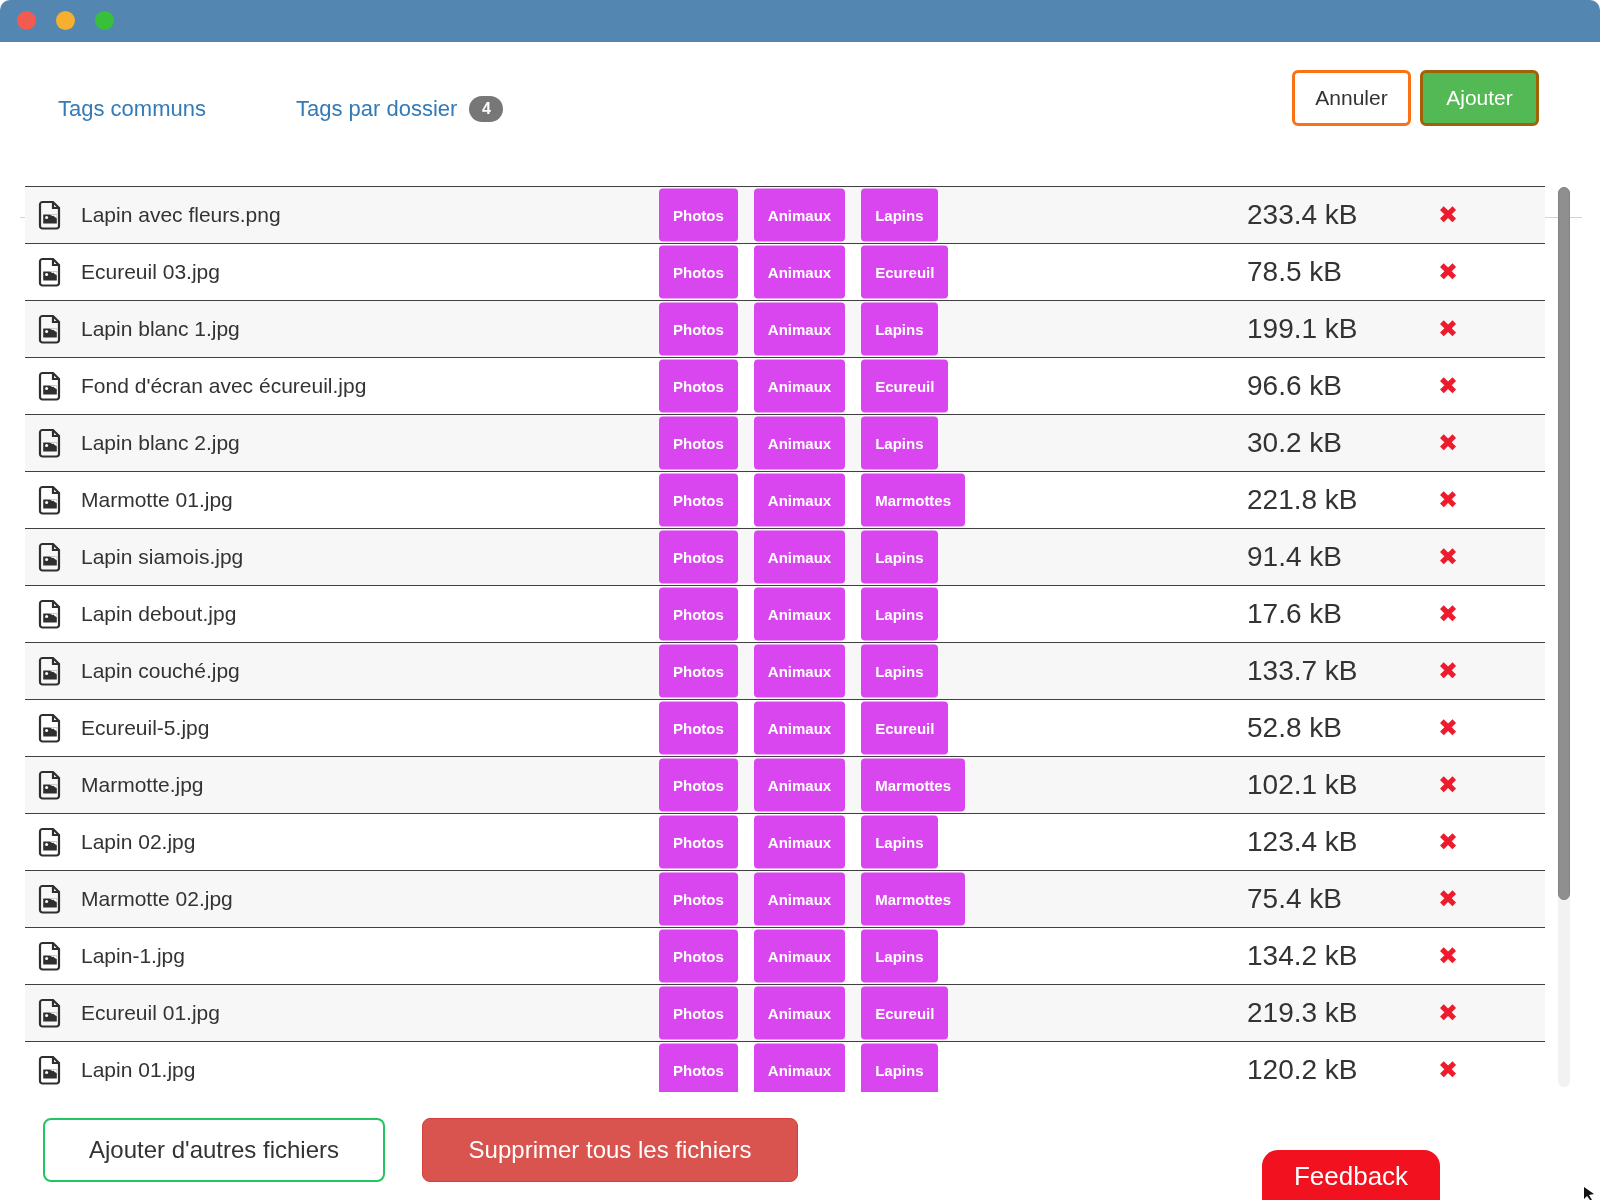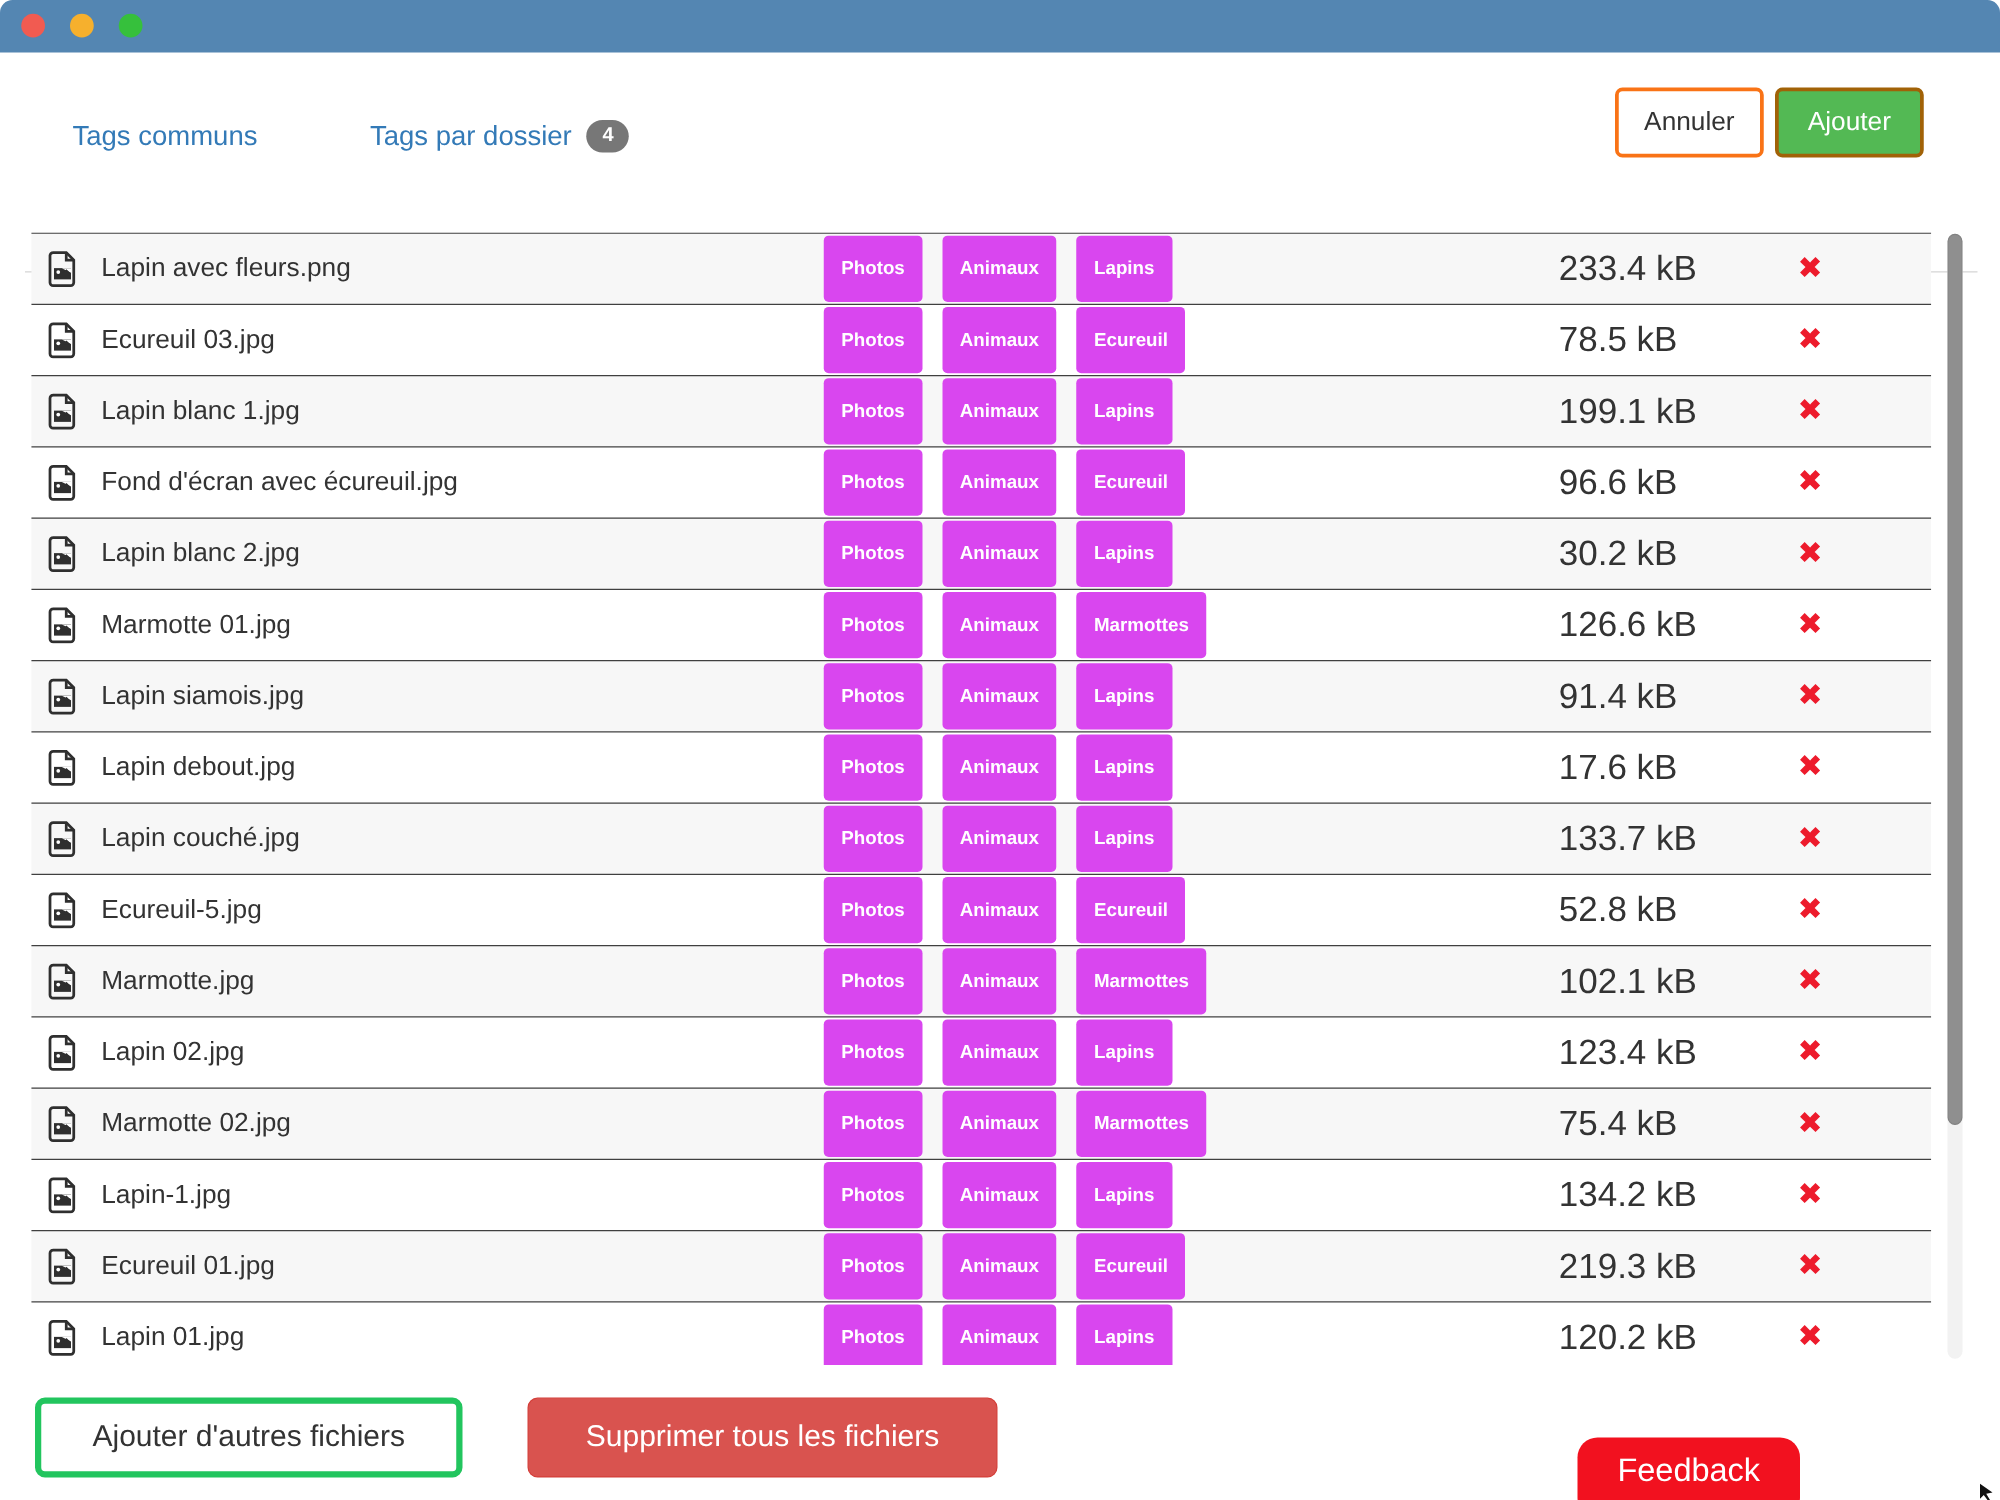--- a/index.html
+++ b/index.html
@@ -96,21 +96,21 @@
     position:absolute; left:1558px; top:187px; width:12px; height:713px;
     background:#8f8f8f; border:1px solid #828282; border-radius:6px;
   }
 
   
   .foot-btn {
     position:absolute; top:1118px; height:64px; border-radius:8px;
     font-size:24px; display:flex; align-items:center; justify-content:center;
     cursor:pointer;
   }
-  .foot-add { left:28px; width:342px; background:#fff; border:5px solid #22c55e; color:#333; }
+  .foot-add { left:43px; width:342px; background:#fff; border:2px solid #22c55e; color:#333; }
   .foot-del { left:378px; width:376px; background:#d9534f; border:1px solid #d43f3a; color:#fff;margin-left:44px; }
 
   .feedback {
     position:absolute; top:1150px; left:1262px; width:178px; height:64px;
     background:#f2111f; color:#fff; border-radius:16px;
     font-size:26px; display:flex; align-items:flex-start; justify-content:center;
     padding-top:11px; cursor:pointer;
   }
 
   .cursor { position:absolute; left:1583px; top:1186px; }
@@ -254,21 +254,21 @@
         <polygon points="12.5,14.5 19.8,14.5 19.8,18.2" fill="#ffffff"></polygon>
         <polygon points="13.2,18.4 16.2,15.4 19.2,18.4" fill="#2f2f2f"></polygon>
       </svg>
     </span>
     <span class="fname">Marmotte 01.jpg</span>
     <span class="tags">
         <span class="tag">Photos</span>
         <span class="tag">Animaux</span>
         <span class="tag">Marmottes</span>
       </span>
-    <span class="fsize">126.6 kB</span>
+    <span class="fsize">221.8 kB</span>
     <span class="del">✖</span>
   </div>
     <div class="row">
     <span class="ficon">
       <svg width="26" height="30" viewBox="0 0 26 30">
         <path d="M5 2 h11 l6 6 v18 a2.5 2.5 0 0 1 -2.5 2.5 h-14 a2.5 2.5 0 0 1 -2.5 -2.5 v-21.5 a2.5 2.5 0 0 1 2.5 -2.5 z" fill="none" stroke="#2f2f2f" stroke-width="2.2"></path>
         <path d="M16 2 v6 h6" fill="none" stroke="#2f2f2f" stroke-width="2.2"></path>
         <rect x="6.2" y="14.5" width="13.6" height="9" fill="#2f2f2f"></rect>
         <circle cx="9.6" cy="17.6" r="1.5" fill="#ffffff"></circle>
         <polygon points="12.5,14.5 19.8,14.5 19.8,18.2" fill="#ffffff"></polygon>

